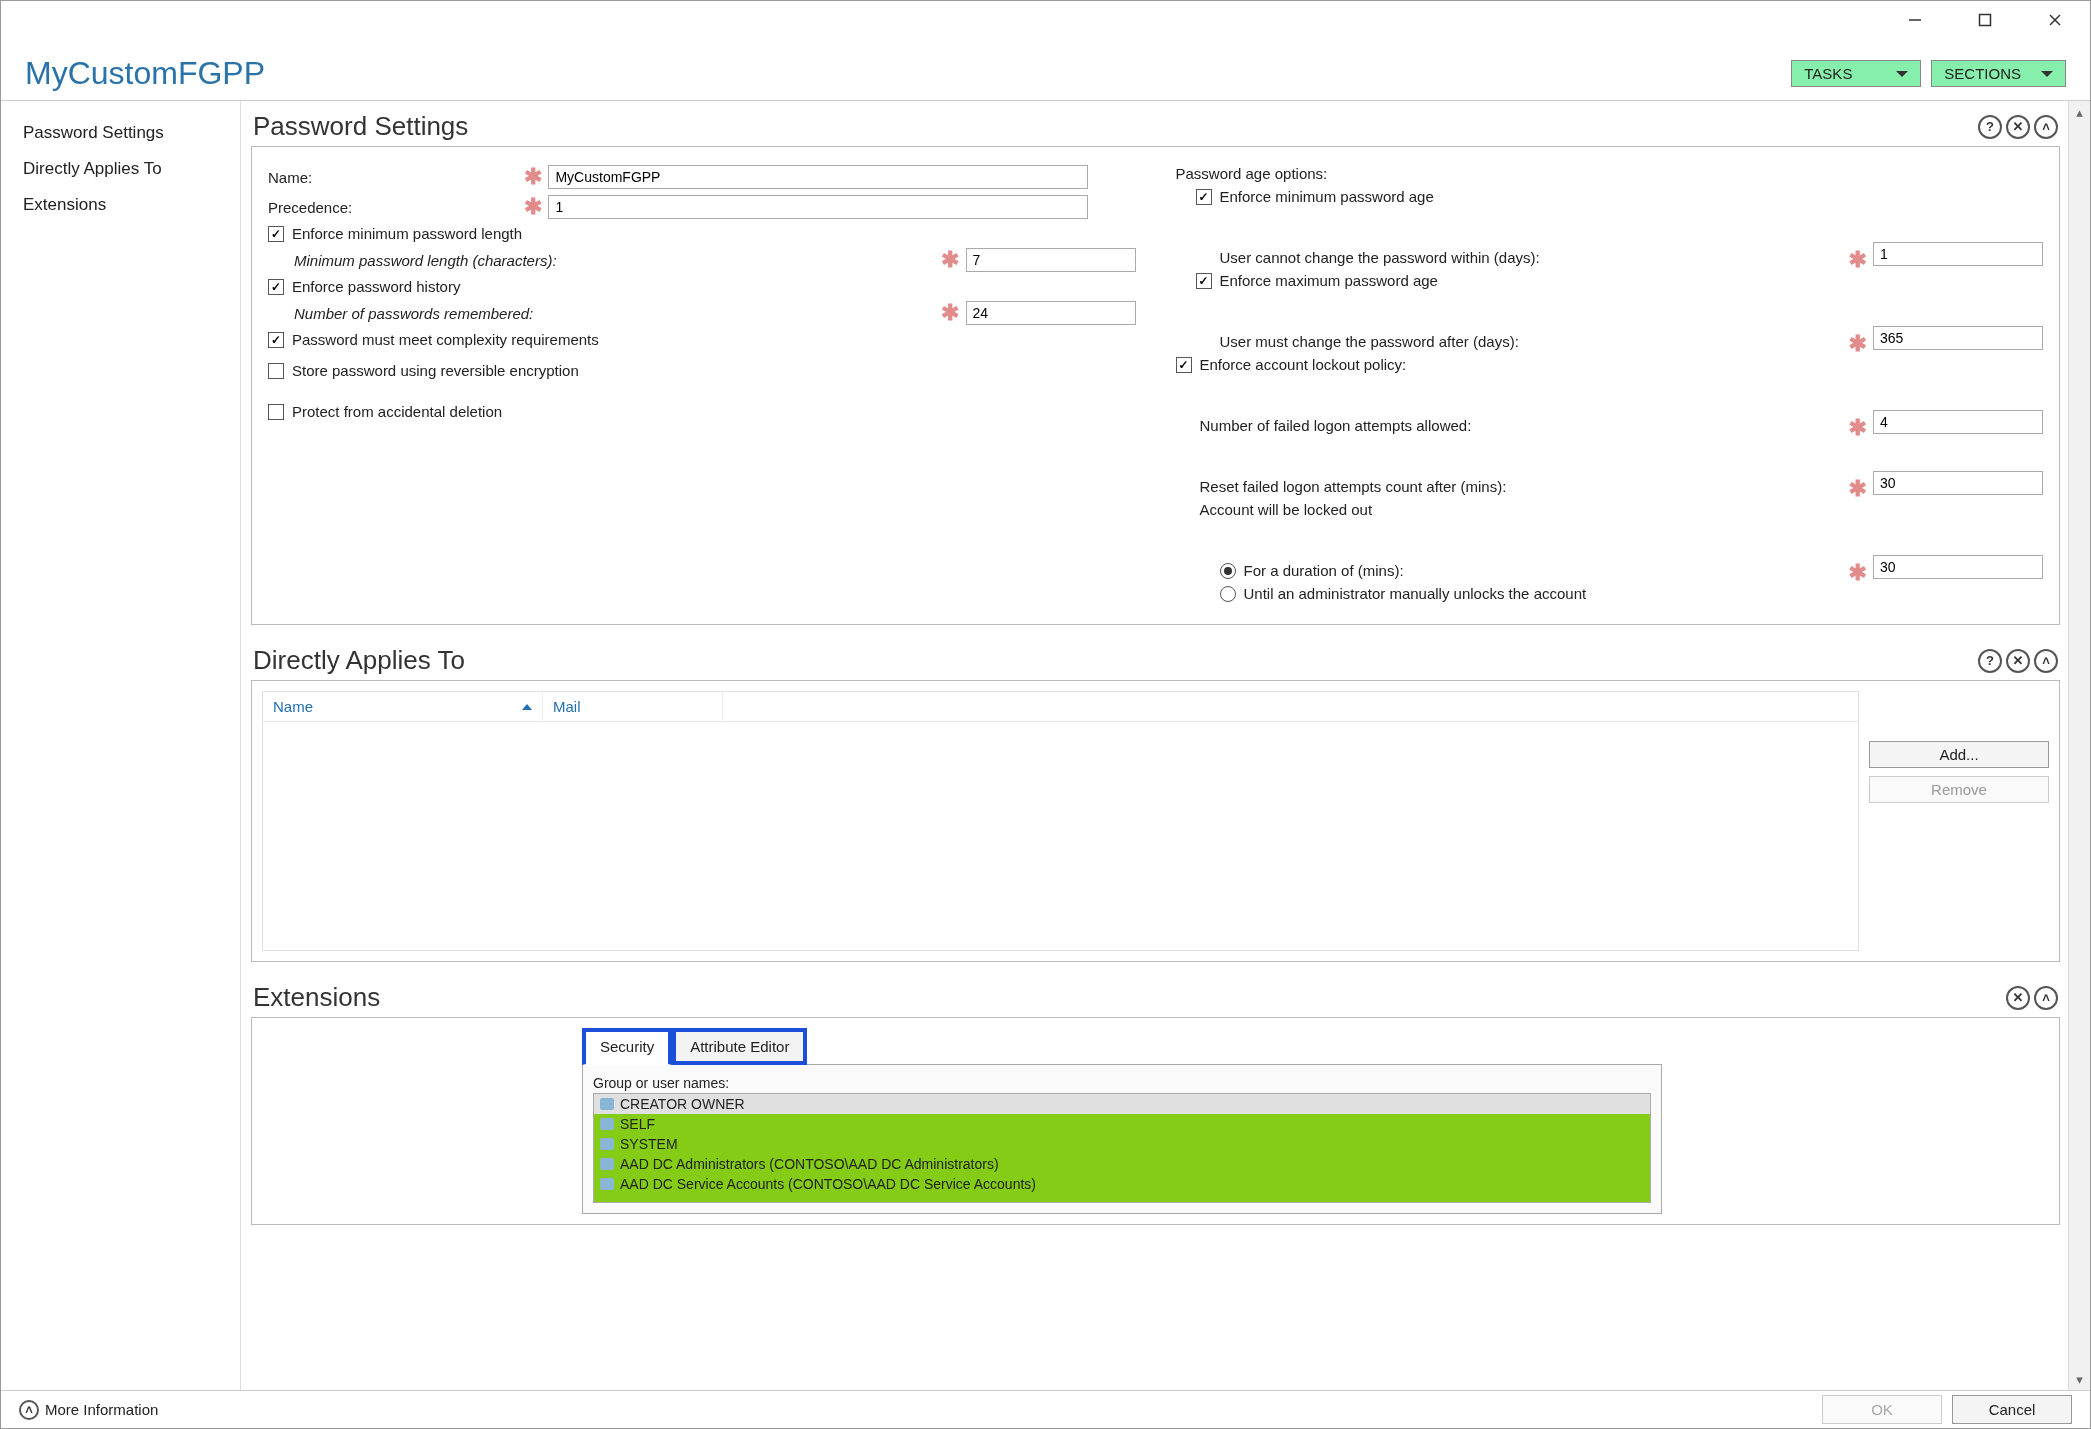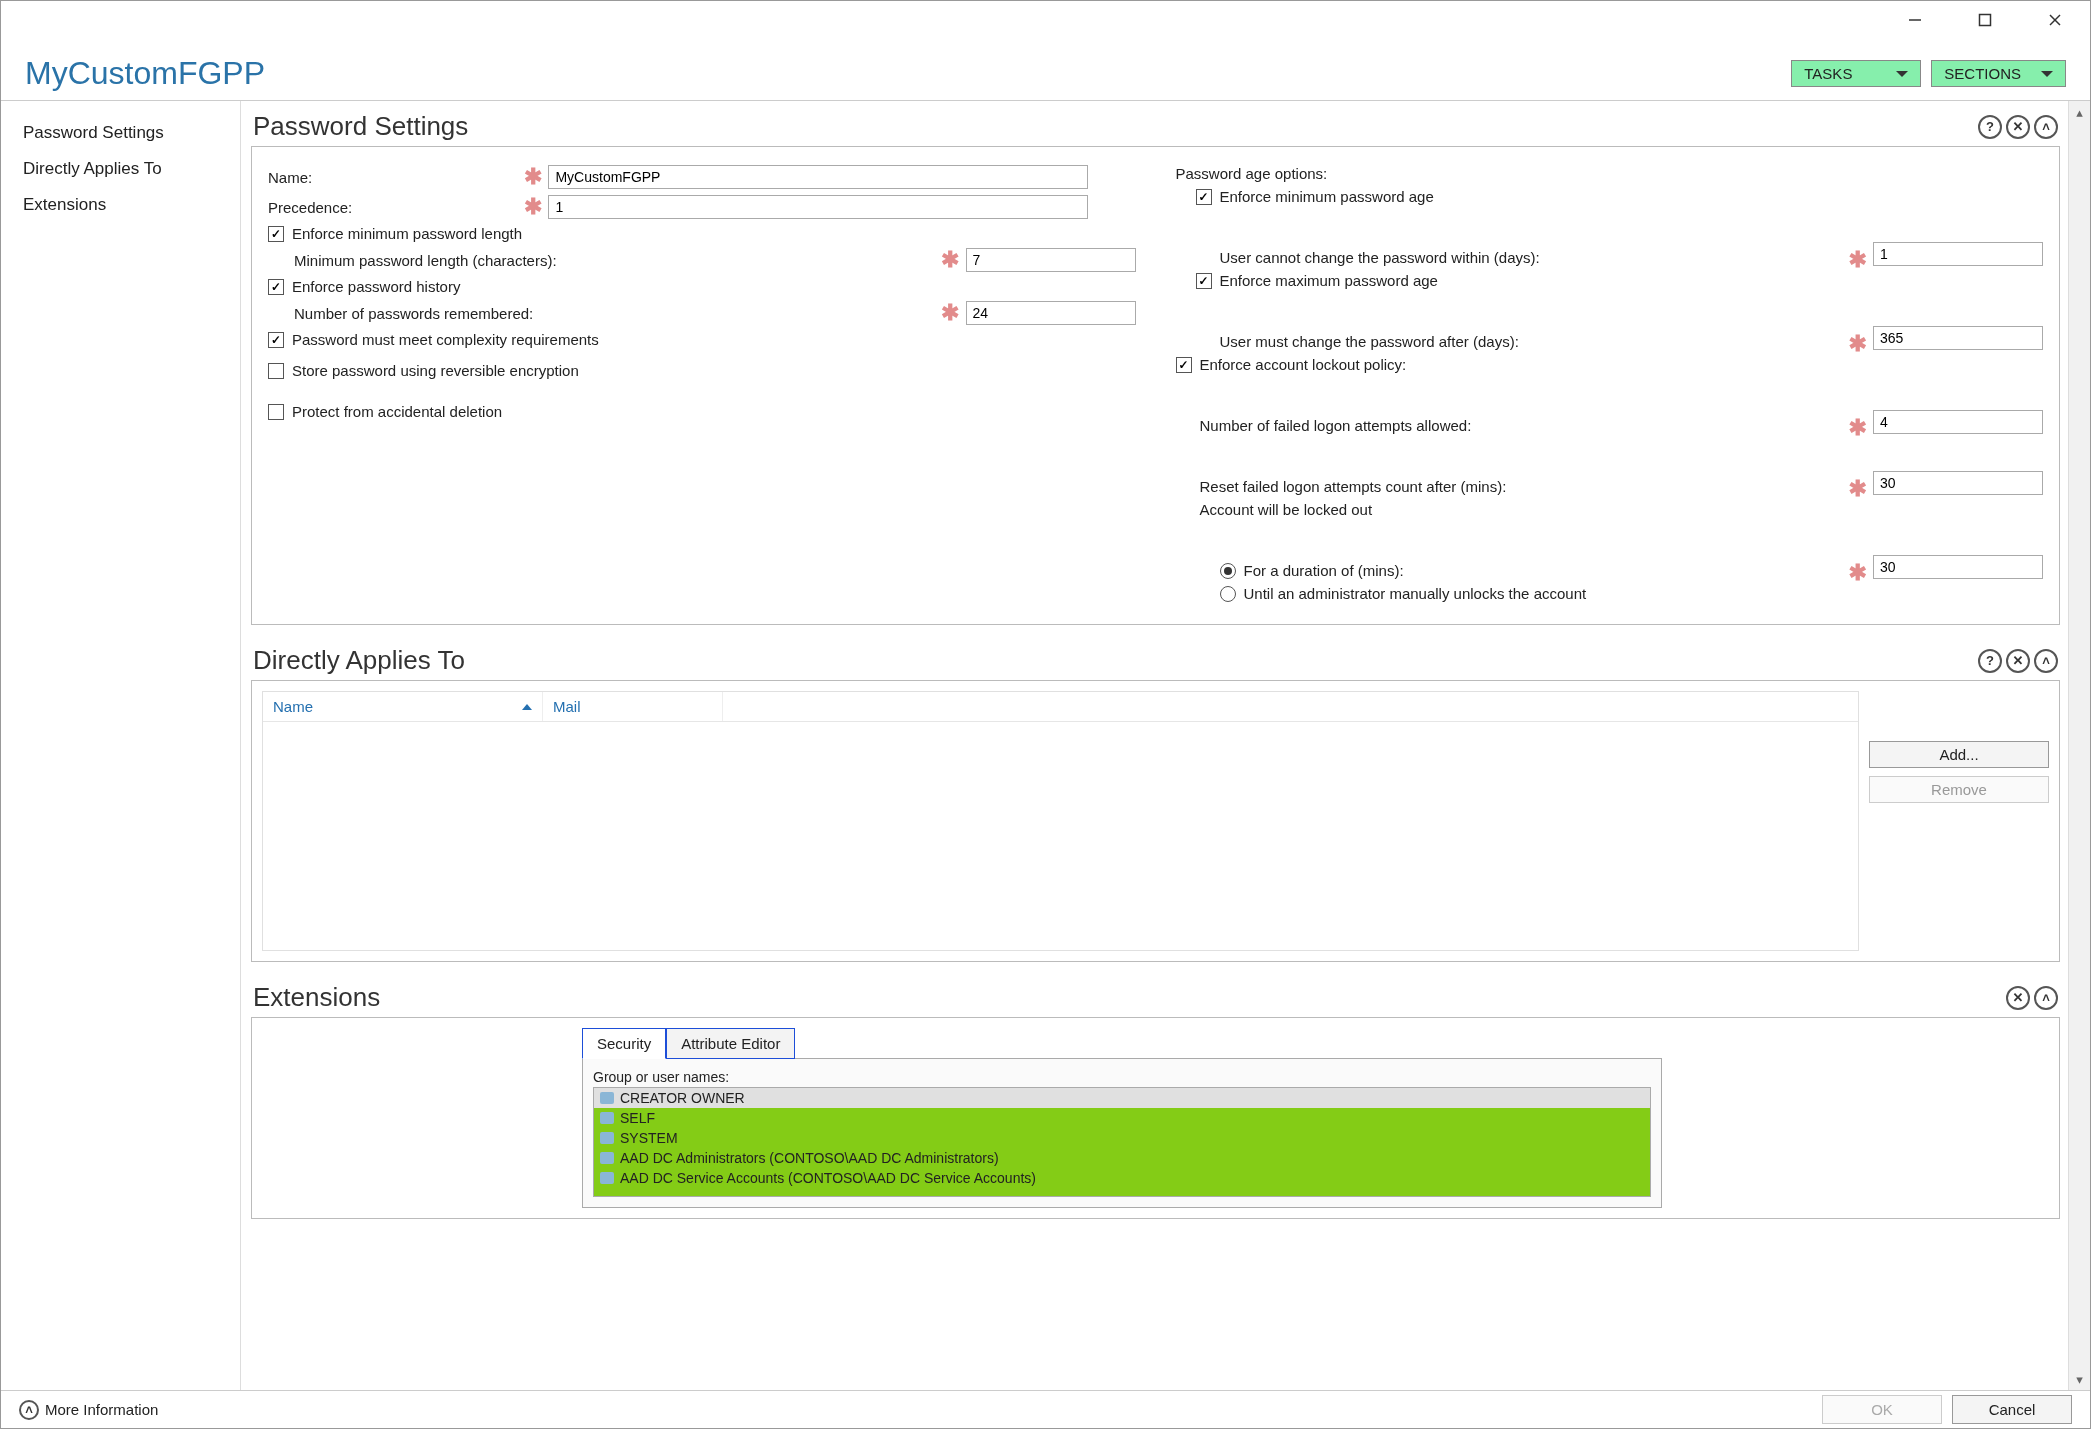--- a/index.html
+++ b/index.html
@@ -149,21 +149,21 @@
     gap: 40px;
   }
   .col { flex: 1; }
   .row {
     display: flex;
     align-items: center;
     margin: 6px 0;
     font-size: 15px;
   }
   .row label.text-label { width: 250px; }
-  .row .indent { margin-left: 26px; }
+  .row .indent { margin-left: 26px; font-style: italic; }
   .req-star {
     color: #e28b8b;
     font-size: 22px;
     font-weight: bold;
     margin: 0 6px;
     line-height: 12px;
   }
   input[type="text"] {
     border: 1px solid #aaa;
     padding: 3px 6px;
@@ -276,21 +276,21 @@
     border: 1px solid #bbb;
     padding: 10px;
     display: flex;
   }
   .ext-spacer { width: 320px; }
   .tabs {
     display: flex;
   }
   .tab {
     padding: 6px 14px;
-    border: 1px solid #1d4ed8;
+    border: 4px solid #1d4ed8;
     font-size: 15px;
     background: #f3f3f3;
     cursor: pointer;
     position: relative;
   }
   .tab.active {
     background: #fff;
     border-bottom: 1px solid #fff;
     z-index: 2;
   }

